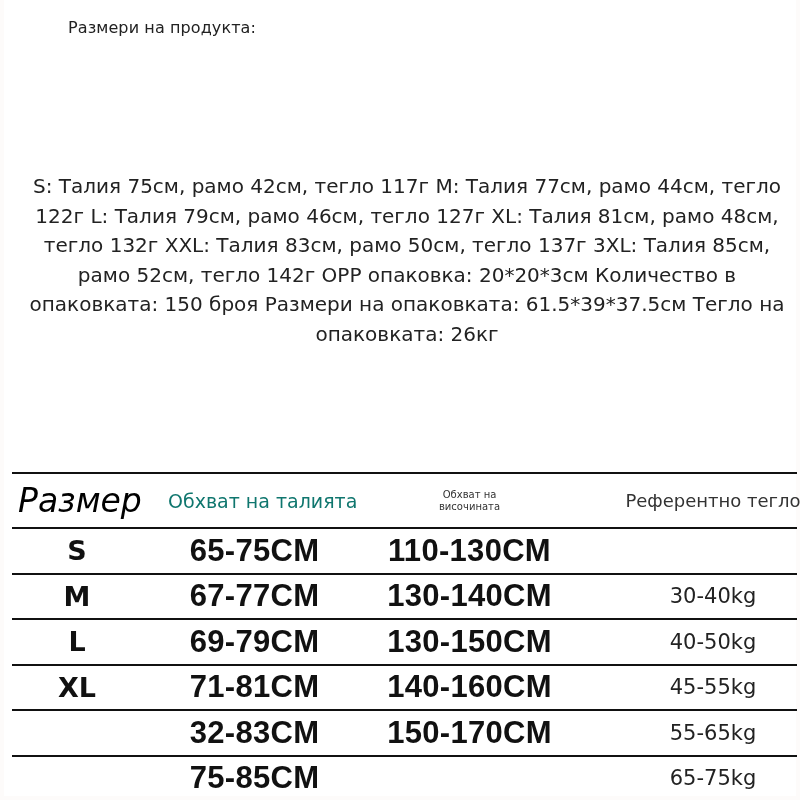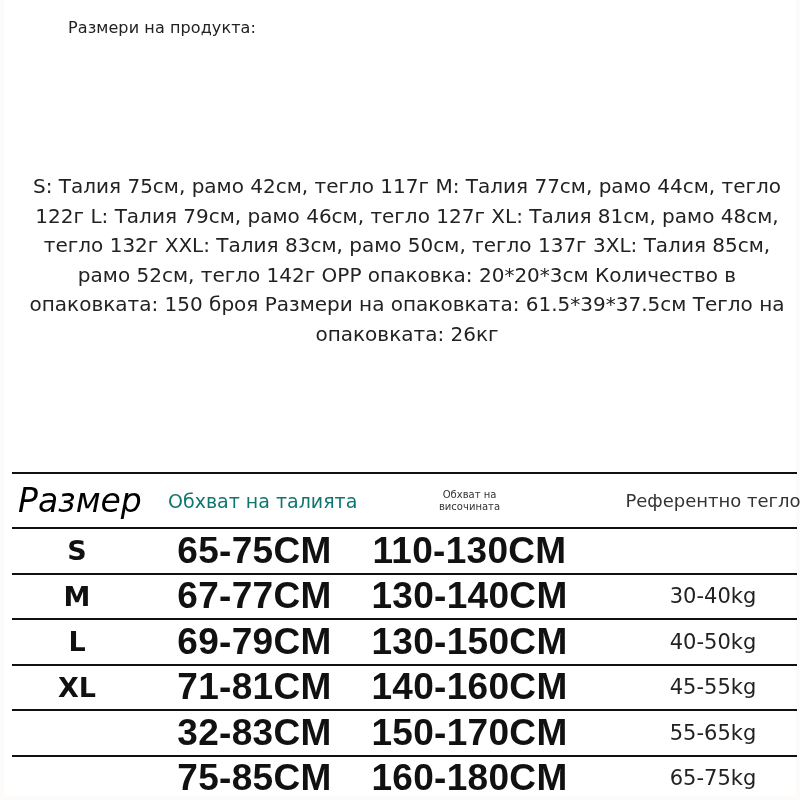--- a/index.html
+++ b/index.html
@@ -24,21 +24,21 @@
     .cell { position: absolute; top: 0; height: 100%; display: flex; align-items: center; justify-content: center; white-space: nowrap; }
     .c0 { left: 0; width: 130px; }
     .c1 { left: 140px; width: 205px; }
     .c2 { left: 350px; width: 215px; }
     .c3 { left: 596px; width: 210px; }
     .h-size { font-size: 33px; color: #000000; justify-content: flex-start; padding-left: 6px; font-style: italic; }
     .h-waist { font-size: 19px; color: #0f766e; justify-content: flex-start; padding-left: 16px; }
     .h-height { font-size: 10px; color: #333; text-align: center; line-height: 12px; flex-direction: column; align-items: center; }
     .h-weight { font-size: 18px; color: #333; }
     .size { font-family: "DejaVu Sans", sans-serif; font-weight: bold; font-size: 27px; color: #111; }
-    .bold-val { font-family: "Liberation Sans", sans-serif; font-weight: bold; font-size: 37px; color: #111; letter-spacing: 0.3px; }
+    .bold-val { font-family: "Liberation Sans", sans-serif; font-weight: bold; font-size: 31px; color: #111; letter-spacing: 0.3px; }
     .kg { font-size: 21px; color: #222; }
   </style>
 </head>
 <body>
 
 <div class="page">
   <div class="title">Размери на продукта:</div>
   <div class="desc">S: Талия 75см, рамо 42см, тегло 117г M: Талия 77см, рамо 44см, тегло 122г L: Талия 79см, рамо 46см, тегло 127г XL: Талия 81см, рамо 48см, тегло 132г XXL: Талия 83см, рамо 50см, тегло 137г 3XL: Талия 85см, рамо 52см, тегло 142г OPP опаковка: 20*20*3см Количество в опаковката: 150 броя Размери на опаковката: 61.5*39*37.5см Тегло на опаковката: 26кг</div>
 
   <div class="table">
@@ -75,17 +75,16 @@
       <div class="cell c2 bold-val">140-160CM</div>
       <div class="cell c3 kg">45-55kg</div>
     </div>
     <div class="row">
       <div class="cell c1 bold-val">32-83CM</div>
       <div class="cell c2 bold-val">150-170CM</div>
       <div class="cell c3 kg">55-65kg</div>
     </div>
     <div class="row">
       <div class="cell c1 bold-val">75-85CM</div>
-      <div class="cell c2 bold-val">160-180CM</div>
       <div class="cell c3 kg">65-75kg</div>
     </div>
   </div>
 </div>
 
 </body></html>

